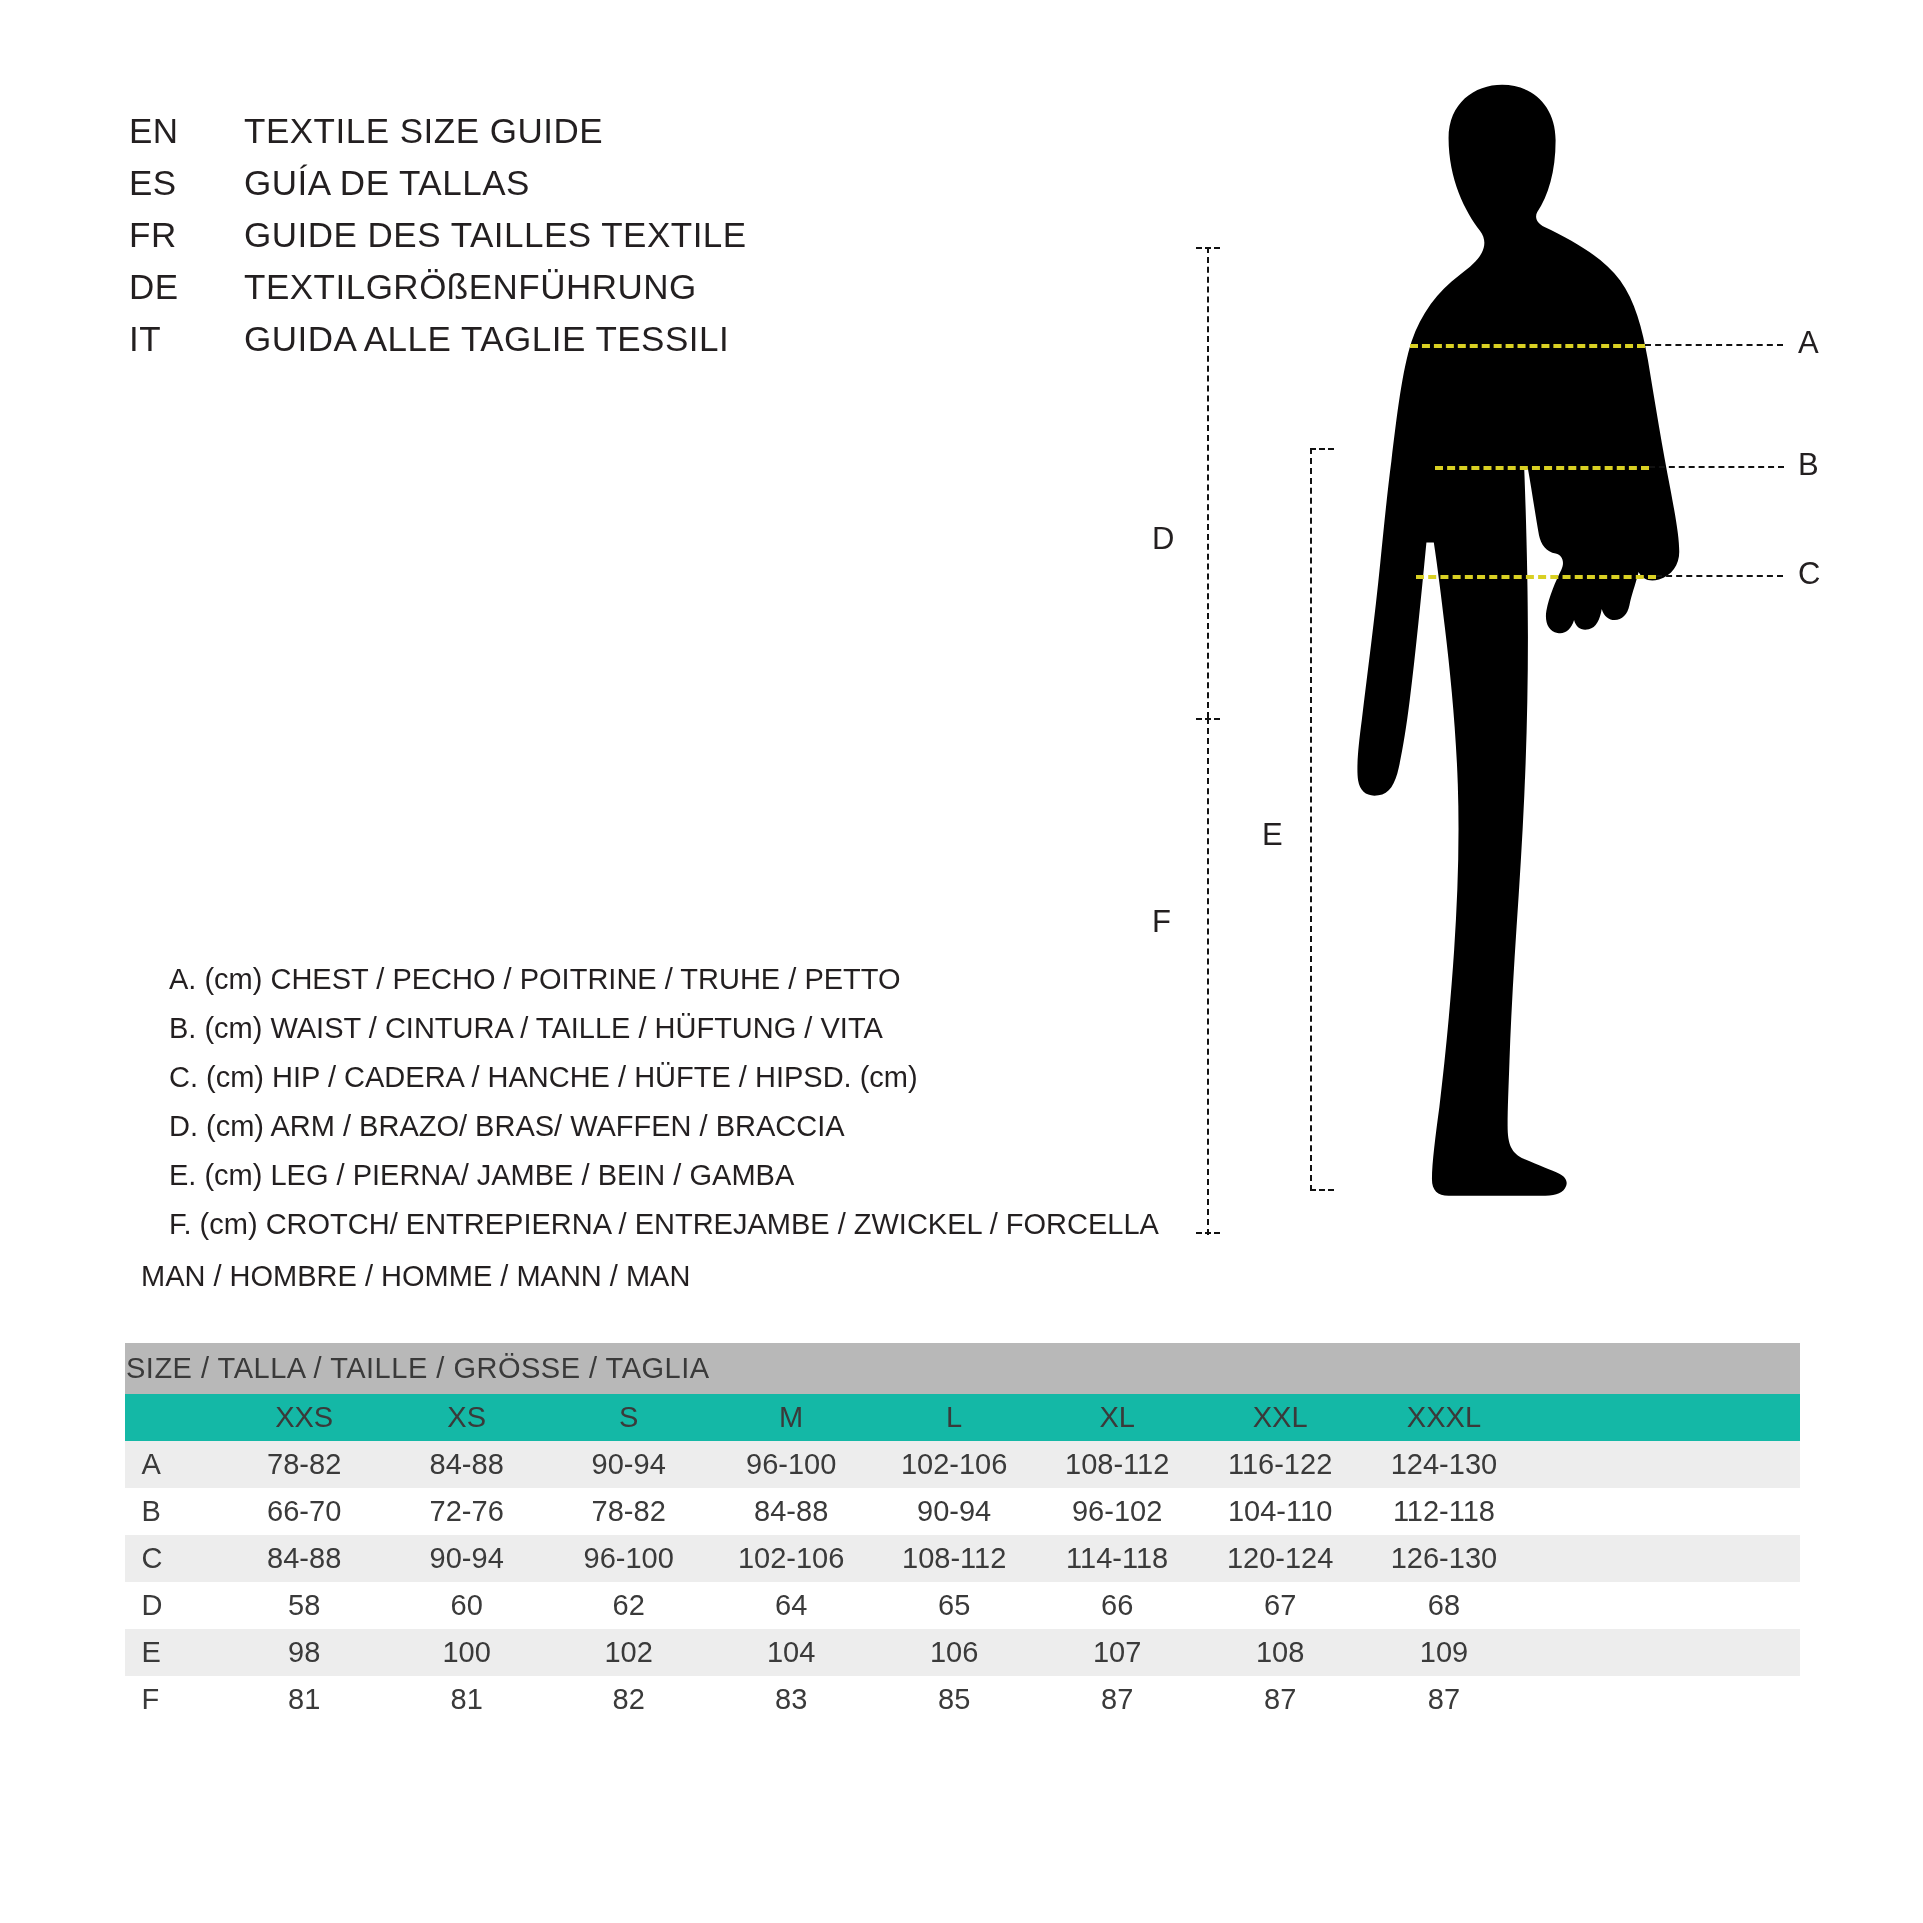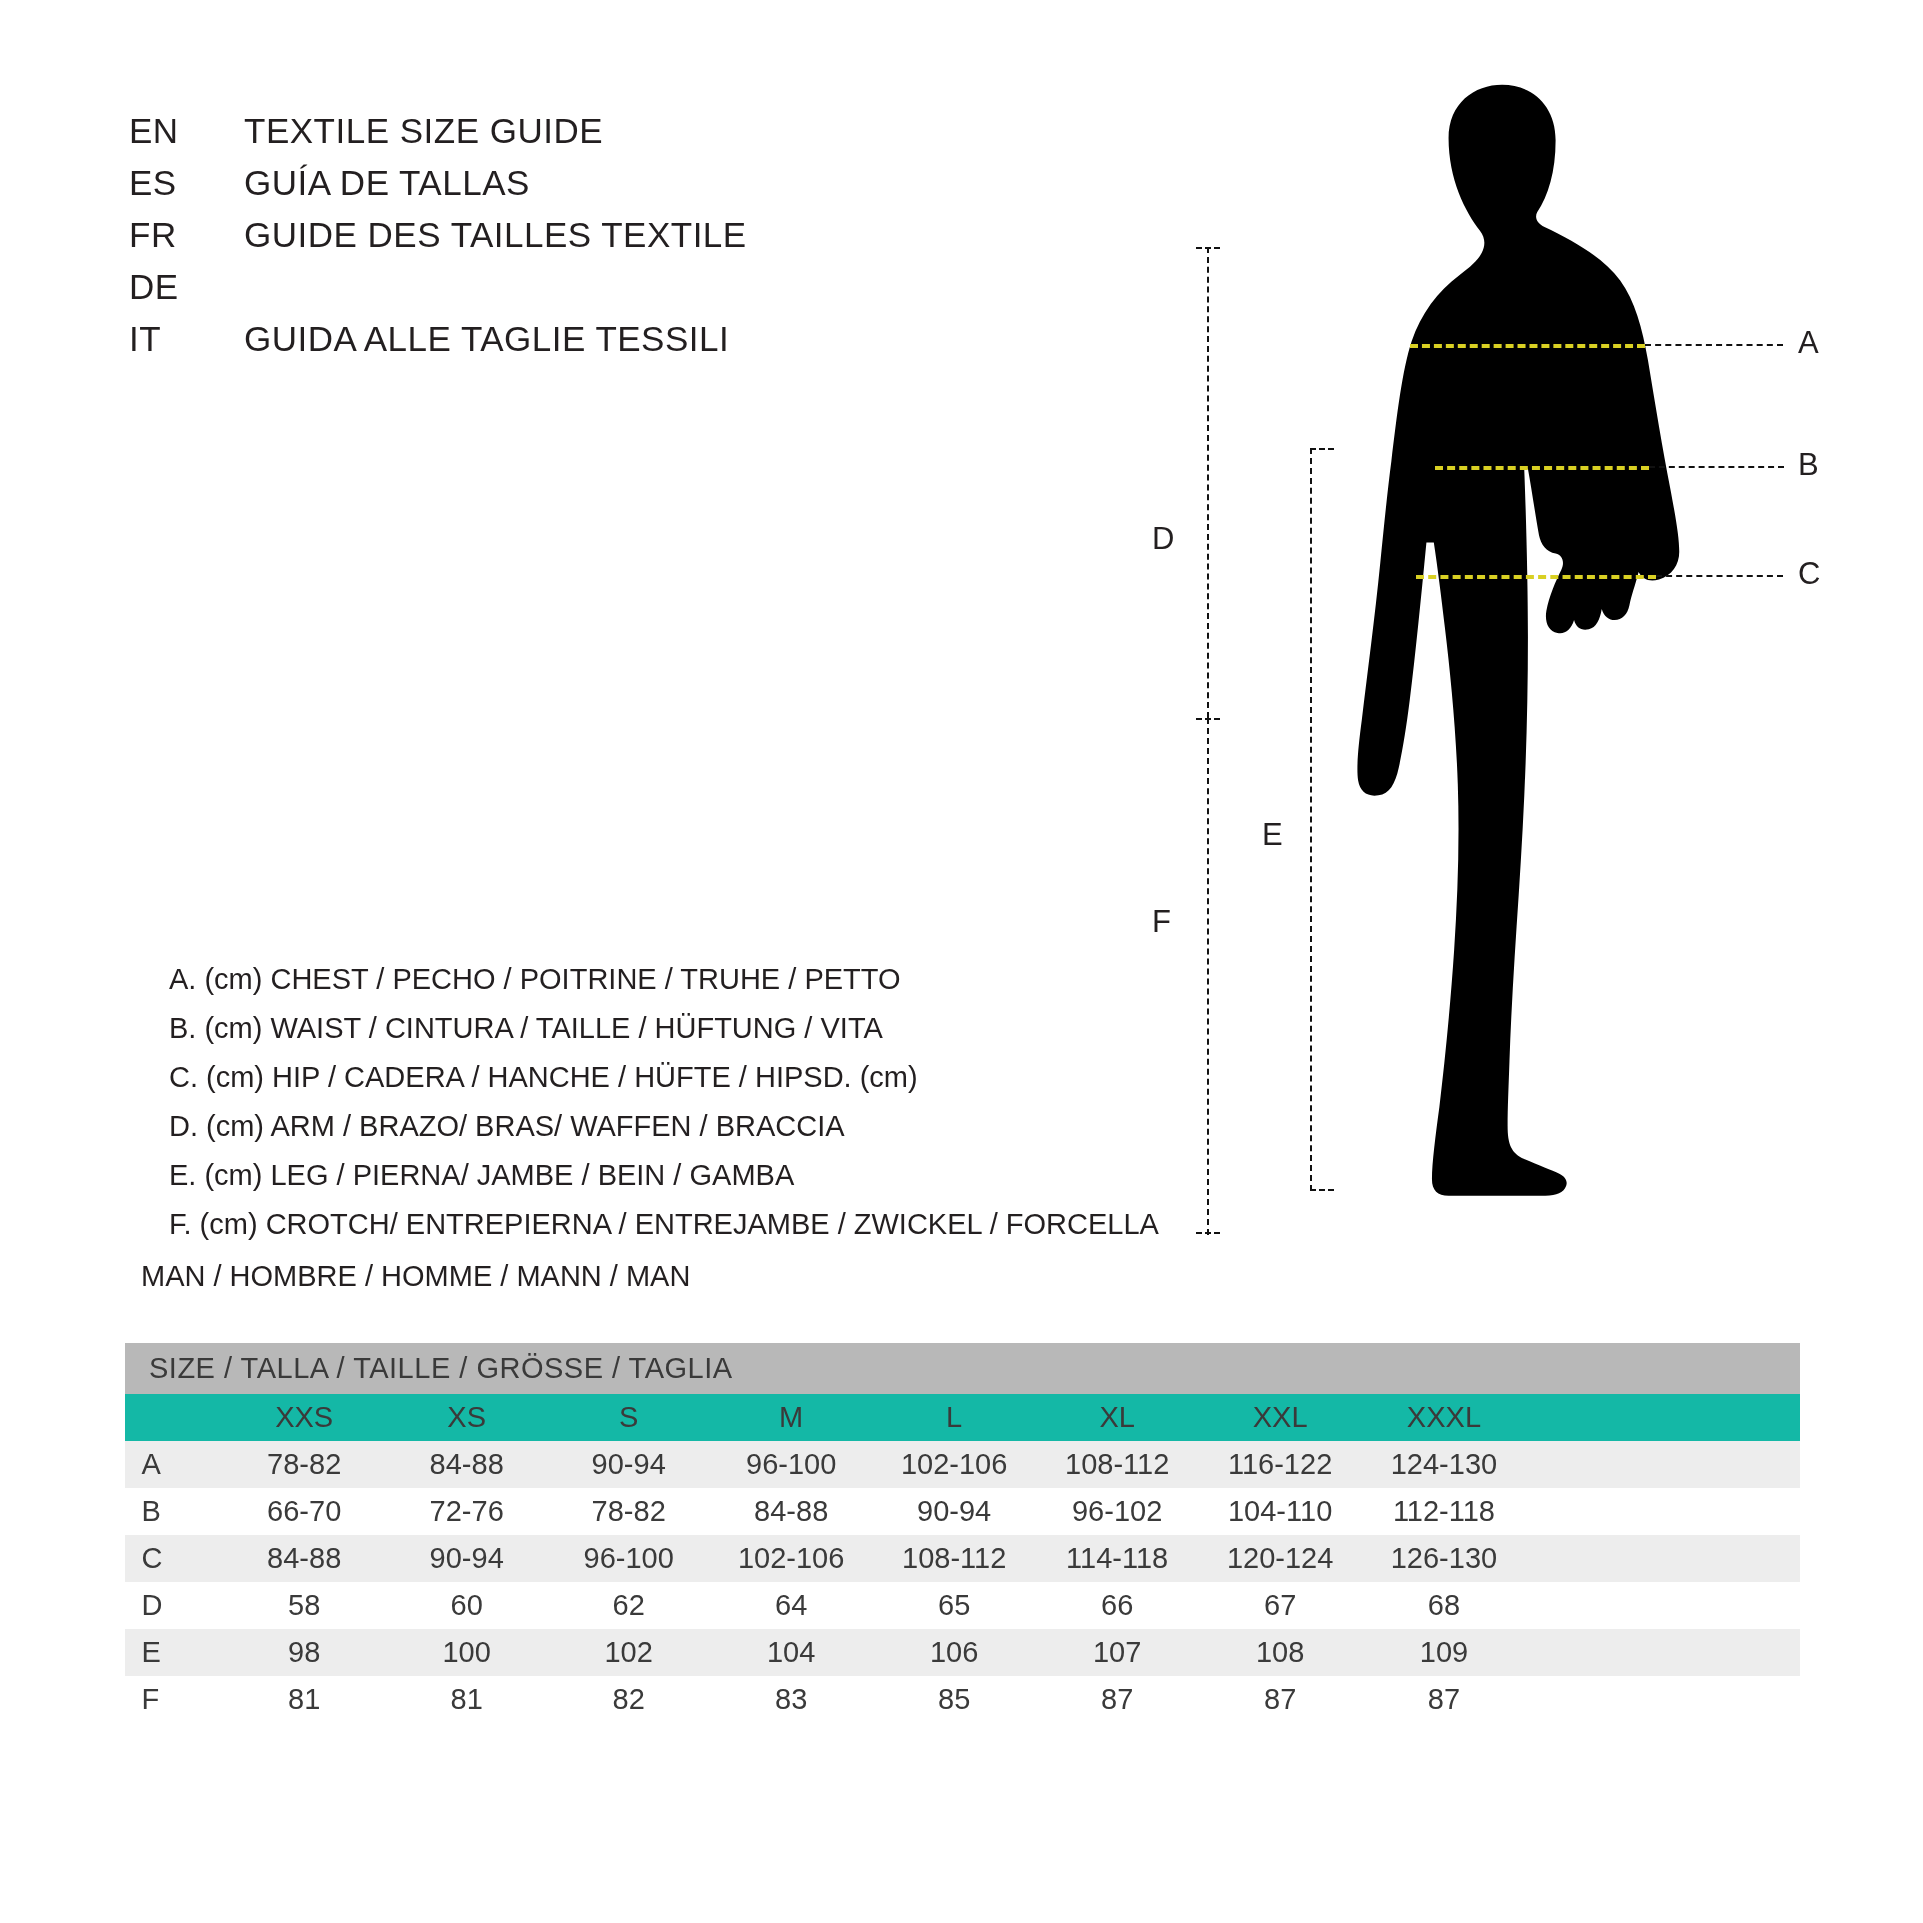--- a/index.html
+++ b/index.html
@@ -115,21 +115,21 @@
     padding: 0;
     height: 47px;
     text-align: center;
     font-weight: normal;
     color: #3a3a3a;
   }
   #size-table tr.band-header td {
     background: #b8b8b8;
     color: #3a3a3a;
     text-align: left;
-    padding-left: 24px;
+    padding-left: 1px;
     height: 51px;
     letter-spacing: 0.5px;
   }
   #size-table tr.col-header td {
     background: #14b8a6;
   }
   #size-table tr.shade td {
     background: #ededed;
   }
   #size-table tr.plain td {
@@ -158,20 +158,21 @@
   <div class="lang-row">
     <span class="lang-code">ES</span>
     <span class="lang-title">GUÍA DE TALLAS</span>
   </div>
   <div class="lang-row">
     <span class="lang-code">FR</span>
     <span class="lang-title">GUIDE DES TAILLES TEXTILE</span>
   </div>
   <div class="lang-row">
     <span class="lang-code">DE</span>
+    <span class="lang-title">TEXTILGRÖßENFÜHRUNG</span>
   </div>
   <div class="lang-row">
     <span class="lang-code">IT</span>
     <span class="lang-title">GUIDA ALLE TAGLIE TESSILI</span>
   </div>
 </div>
 
 <div id="legend-block">
   <div class="legend-row">A. (cm) CHEST / PECHO / POITRINE / TRUHE / PETTO</div>
   <div class="legend-row">B. (cm) WAIST / CINTURA / TAILLE / HÜFTUNG / VITA</div>

